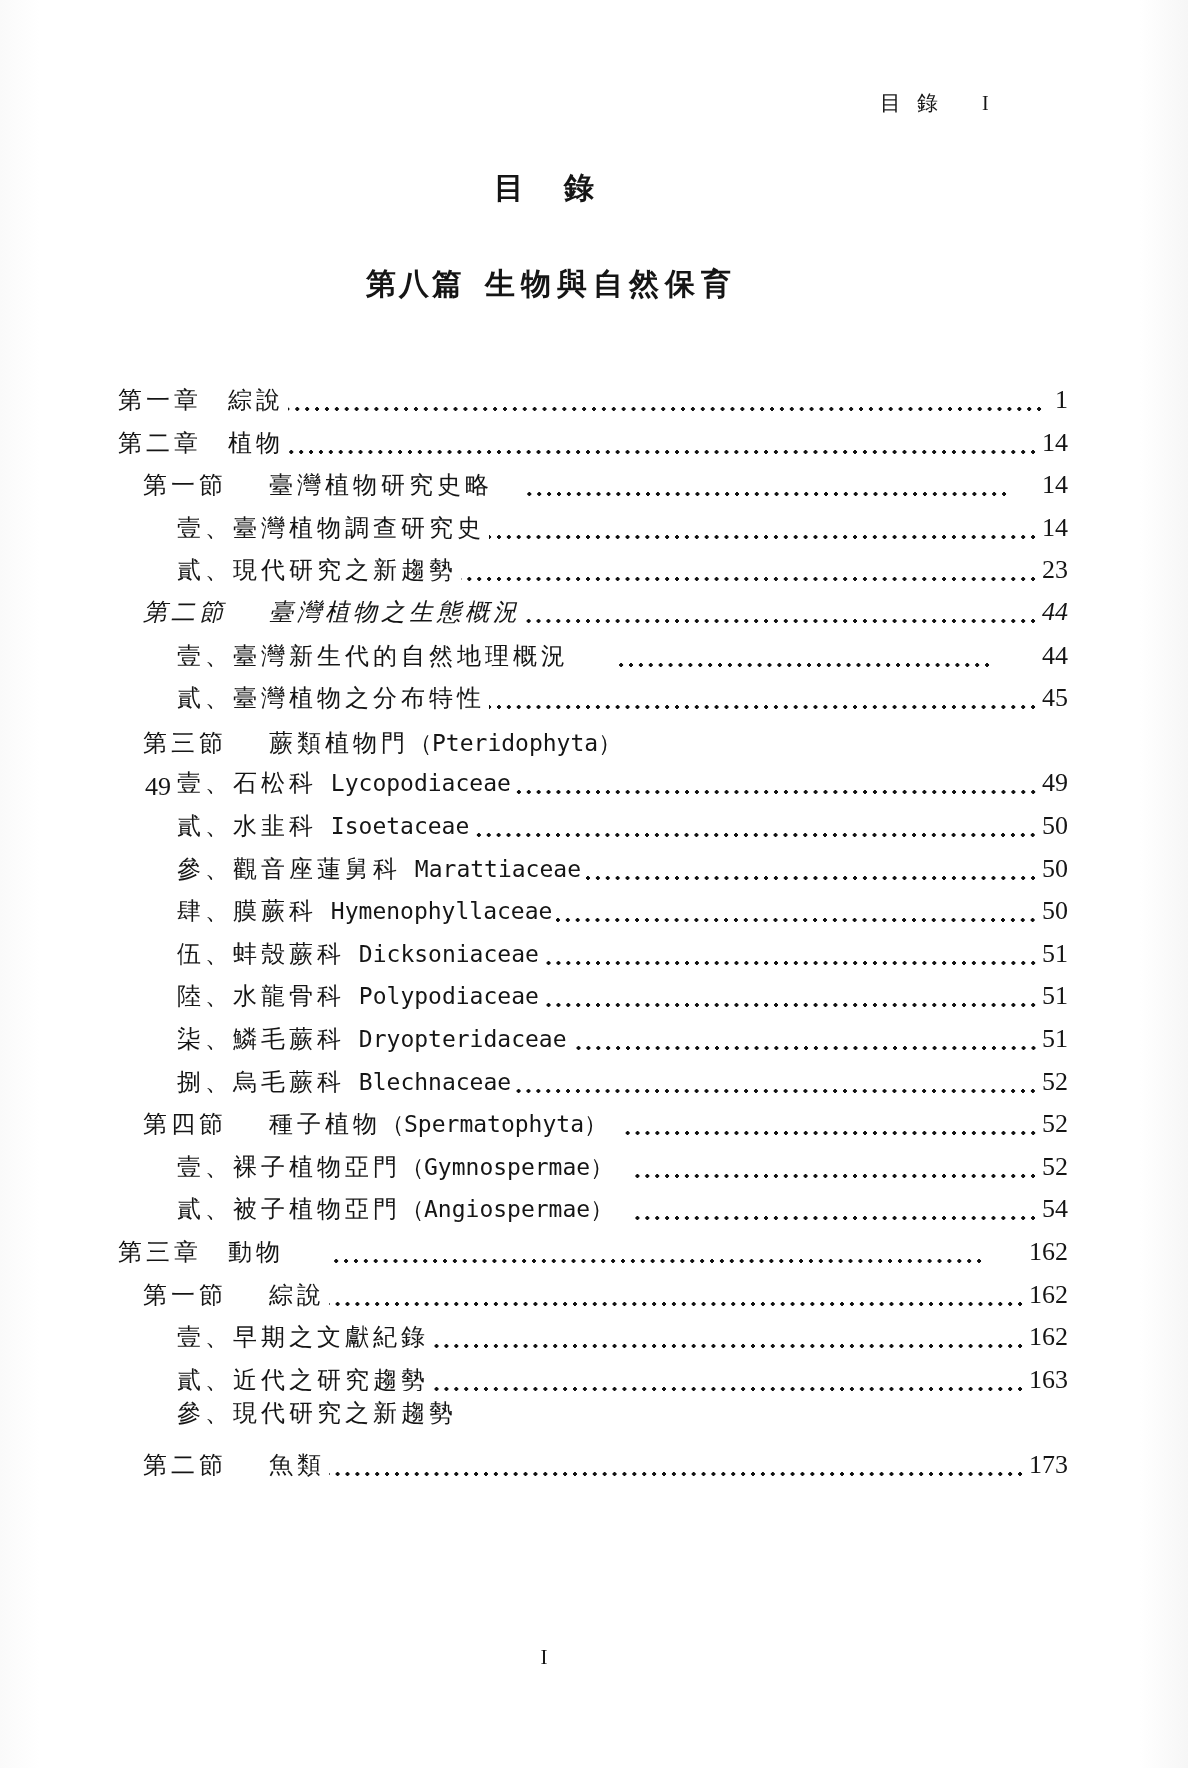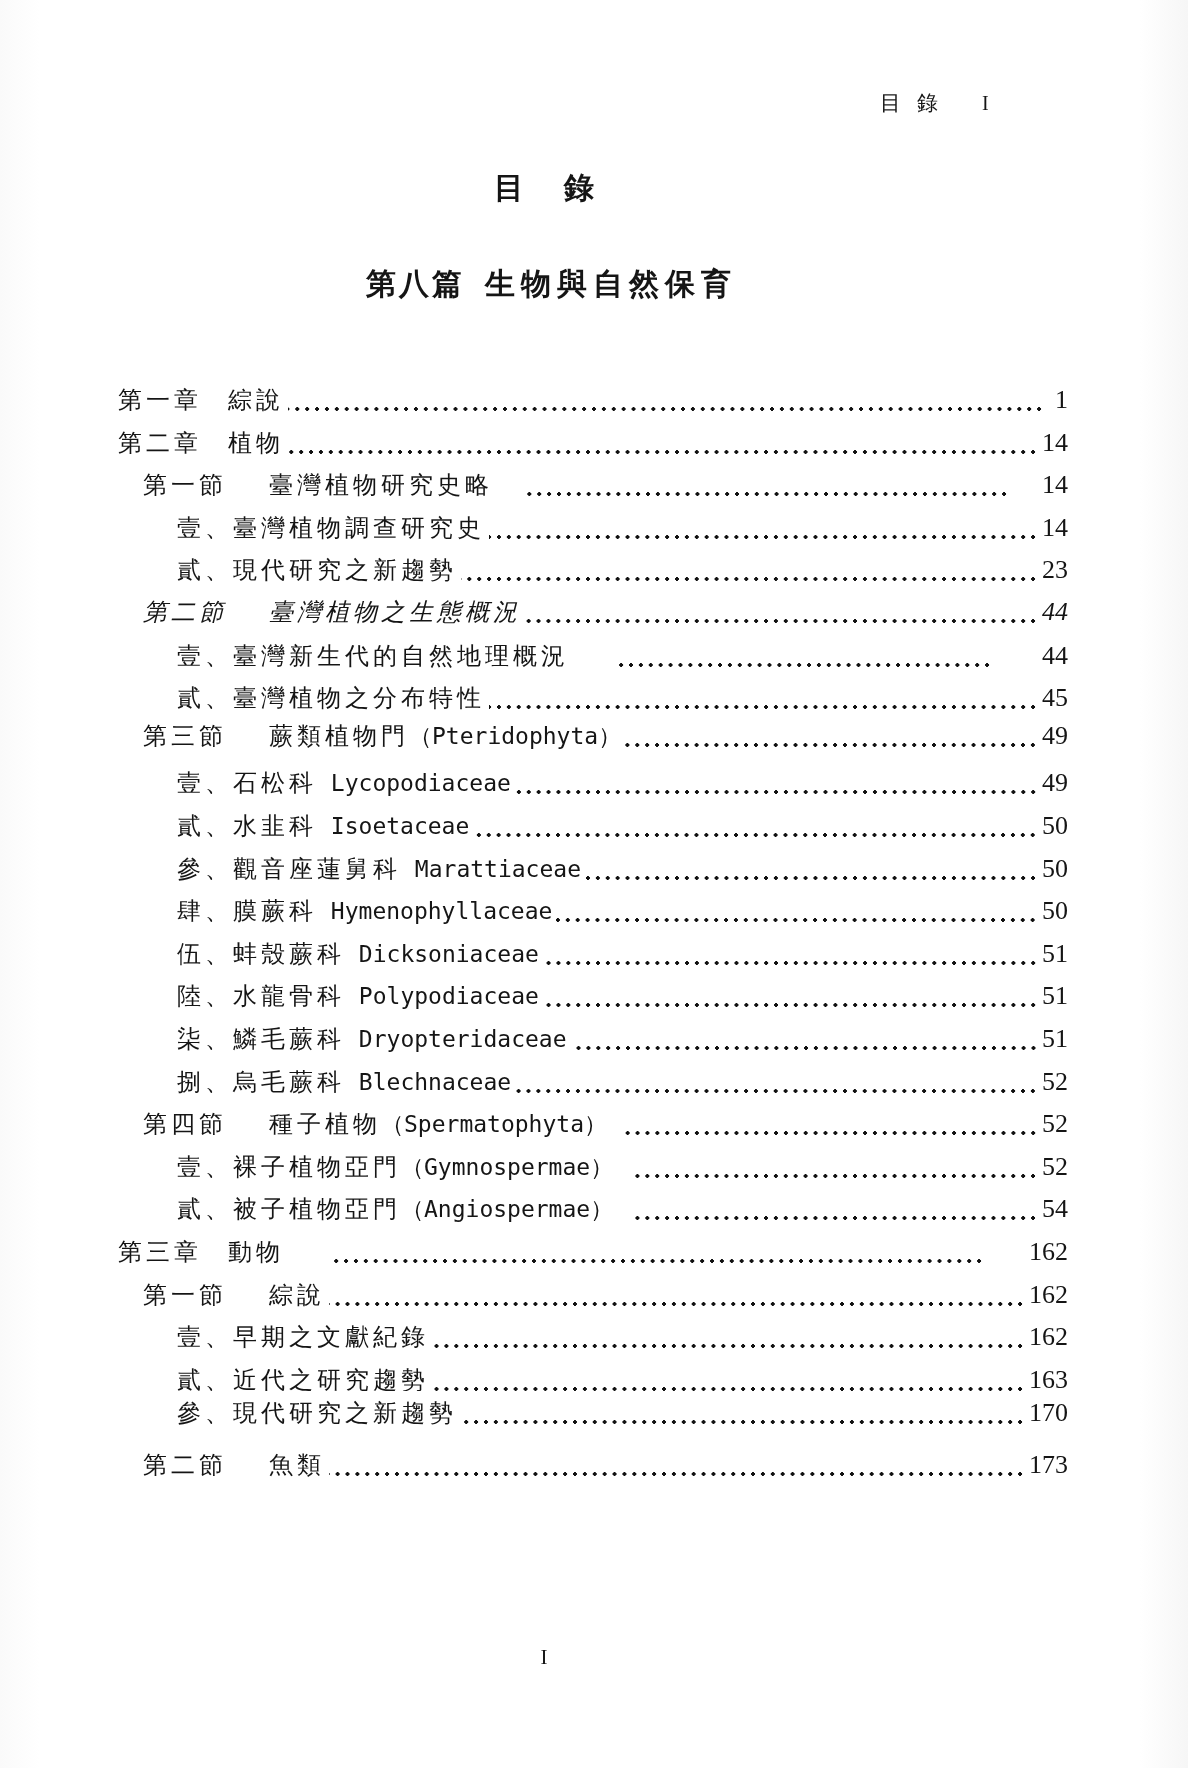--- a/index.html
+++ b/index.html
@@ -192,21 +192,21 @@
       <div class="toc-row lvl-item" style="top: 255.6px; gap: 46px;">
         <span class="label"><span class="lead">壹、</span><span class="name">臺灣新生代的自然地理概況</span></span>
         <span class="leader"></span>
         <span class="pg">44</span>
       </div>
       <div class="toc-row lvl-item" style="top: 298.2px;">
         <span class="label"><span class="lead">貳、</span><span class="name">臺灣植物之分布特性</span></span>
         <span class="leader"></span>
         <span class="pg">45</span>
       </div>
-      <div class="toc-row lvl-section" style="top: 336px;">
+      <div class="toc-row lvl-section" style="top: 343px; flex-direction: column;">
         <span class="label"><span class="lead">第三節</span><span class="gap-sec"></span><span class="name">蕨類植物門</span><span class="latin">（Pteridophyta）</span></span>
         <span class="leader"></span>
         <span class="pg">49</span>
       </div>
       <div class="toc-row lvl-item" style="top: 383.4px;">
         <span class="label"><span class="lead">壹、</span><span class="name">石松科</span><span class="latin"> Lycopodiaceae</span></span>
         <span class="leader"></span>
         <span class="pg">49</span>
       </div>
       <div class="toc-row lvl-item" style="top: 426px;">
@@ -272,21 +272,21 @@
       <div class="toc-row lvl-item" style="top: 937.2px;">
         <span class="label"><span class="lead">壹、</span><span class="name">早期之文獻紀錄</span></span>
         <span class="leader"></span>
         <span class="pg">162</span>
       </div>
       <div class="toc-row lvl-item" style="top: 979.8px;">
         <span class="label"><span class="lead">貳、</span><span class="name">近代之研究趨勢</span></span>
         <span class="leader"></span>
         <span class="pg">163</span>
       </div>
-      <div class="toc-row lvl-item" style="top: 1013px;">
+      <div class="toc-row lvl-item" style="top: 1013px; flex-direction: column;">
         <span class="label"><span class="lead">參、</span><span class="name">現代研究之新趨勢</span></span>
         <span class="leader"></span>
         <span class="pg">170</span>
       </div>
       <div class="toc-row lvl-section" style="top: 1065px;">
         <span class="label"><span class="lead">第二節</span><span class="gap-sec"></span><span class="name">魚類</span></span>
         <span class="leader"></span>
         <span class="pg">173</span>
       </div>
     </div>

